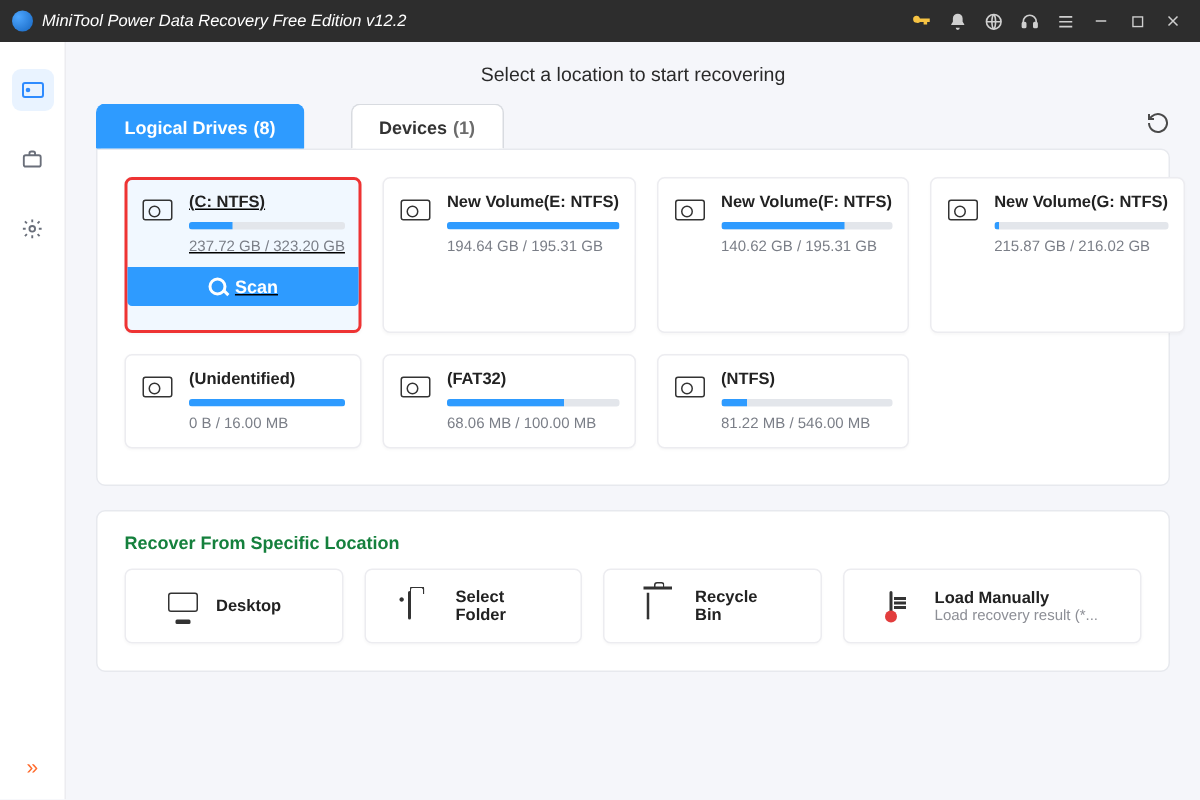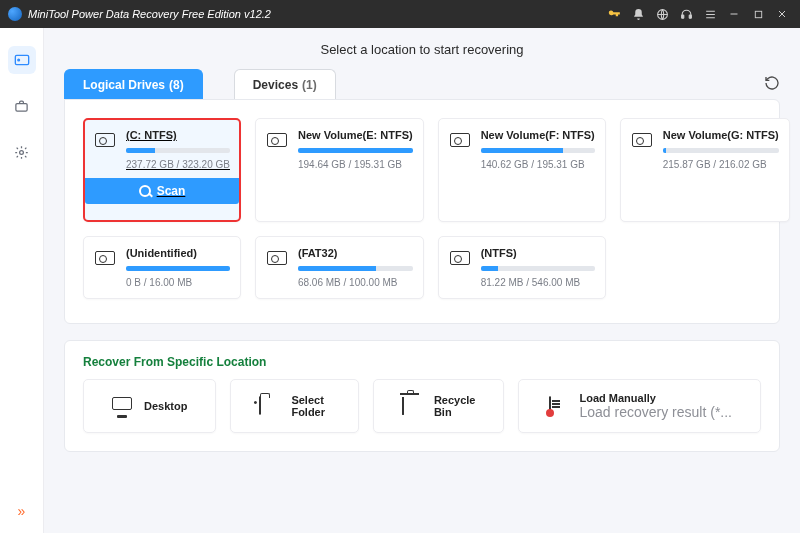--- a/index.html
+++ b/index.html
@@ -53,21 +53,21 @@
 .trash::before { content: ""; position: absolute; top: -4px; left: -3px; width: 19px; height: 2px; background: #333; }
 .trash::after { content: ""; position: absolute; top: -7px; left: 4px; width: 5px; height: 3px; border: 1.5px solid #333; border-bottom: none; border-radius: 2px 2px 0 0; }
 .folder { width: 20px; height: 14px; border: 1.6px solid #333; border-radius: 2px; position: relative; margin-top: 2px; }
 .folder::before { content: ""; position: absolute; top: -4px; left: 0; width: 8px; height: 4px; border: 1.6px solid #333; border-bottom: none; border-radius: 2px 2px 0 0; }
 .folder.dotted::after { content: "•"; position: absolute; top: -1px; right: 3px; font-size: 11px; color: #333; }
 .doc { width: 14px; height: 17px; border: 1.6px solid #333; border-radius: 2px; position: relative; margin-left: 2px; }
 .doc::before { content: ""; position: absolute; top: 3px; left: 2px; width: 8px; height: 1.5px; background: #333; box-shadow: 0 3px 0 #333, 0 6px 0 #333; }
 .doc .red { position: absolute; bottom: -3px; right: -4px; width: 8px; height: 8px; background: #e23d3d; border-radius: 50%; }
 .loc-texts { min-width: 0; }
 .loc-label { font-size: 11px; font-weight: 700; color: #222; }
-.loc-sub { font-size: 14px; color: #8d8f96; white-space: nowrap; overflow: hidden; text-overflow: ellipsis; }
+.loc-sub { font-size: 10px; color: #8d8f96; white-space: nowrap; overflow: hidden; text-overflow: ellipsis; }
 </style>
 </head>
 <body>
 
 <div class="titlebar">
   <span class="logo"></span>
   <span class="title">MiniTool Power Data Recovery Free Edition v12.2</span>
   <span class="spacer"></span>
   <span class="tb-icon key">
     <svg width="14" height="14" viewBox="0 0 24 24" fill="currentColor">

